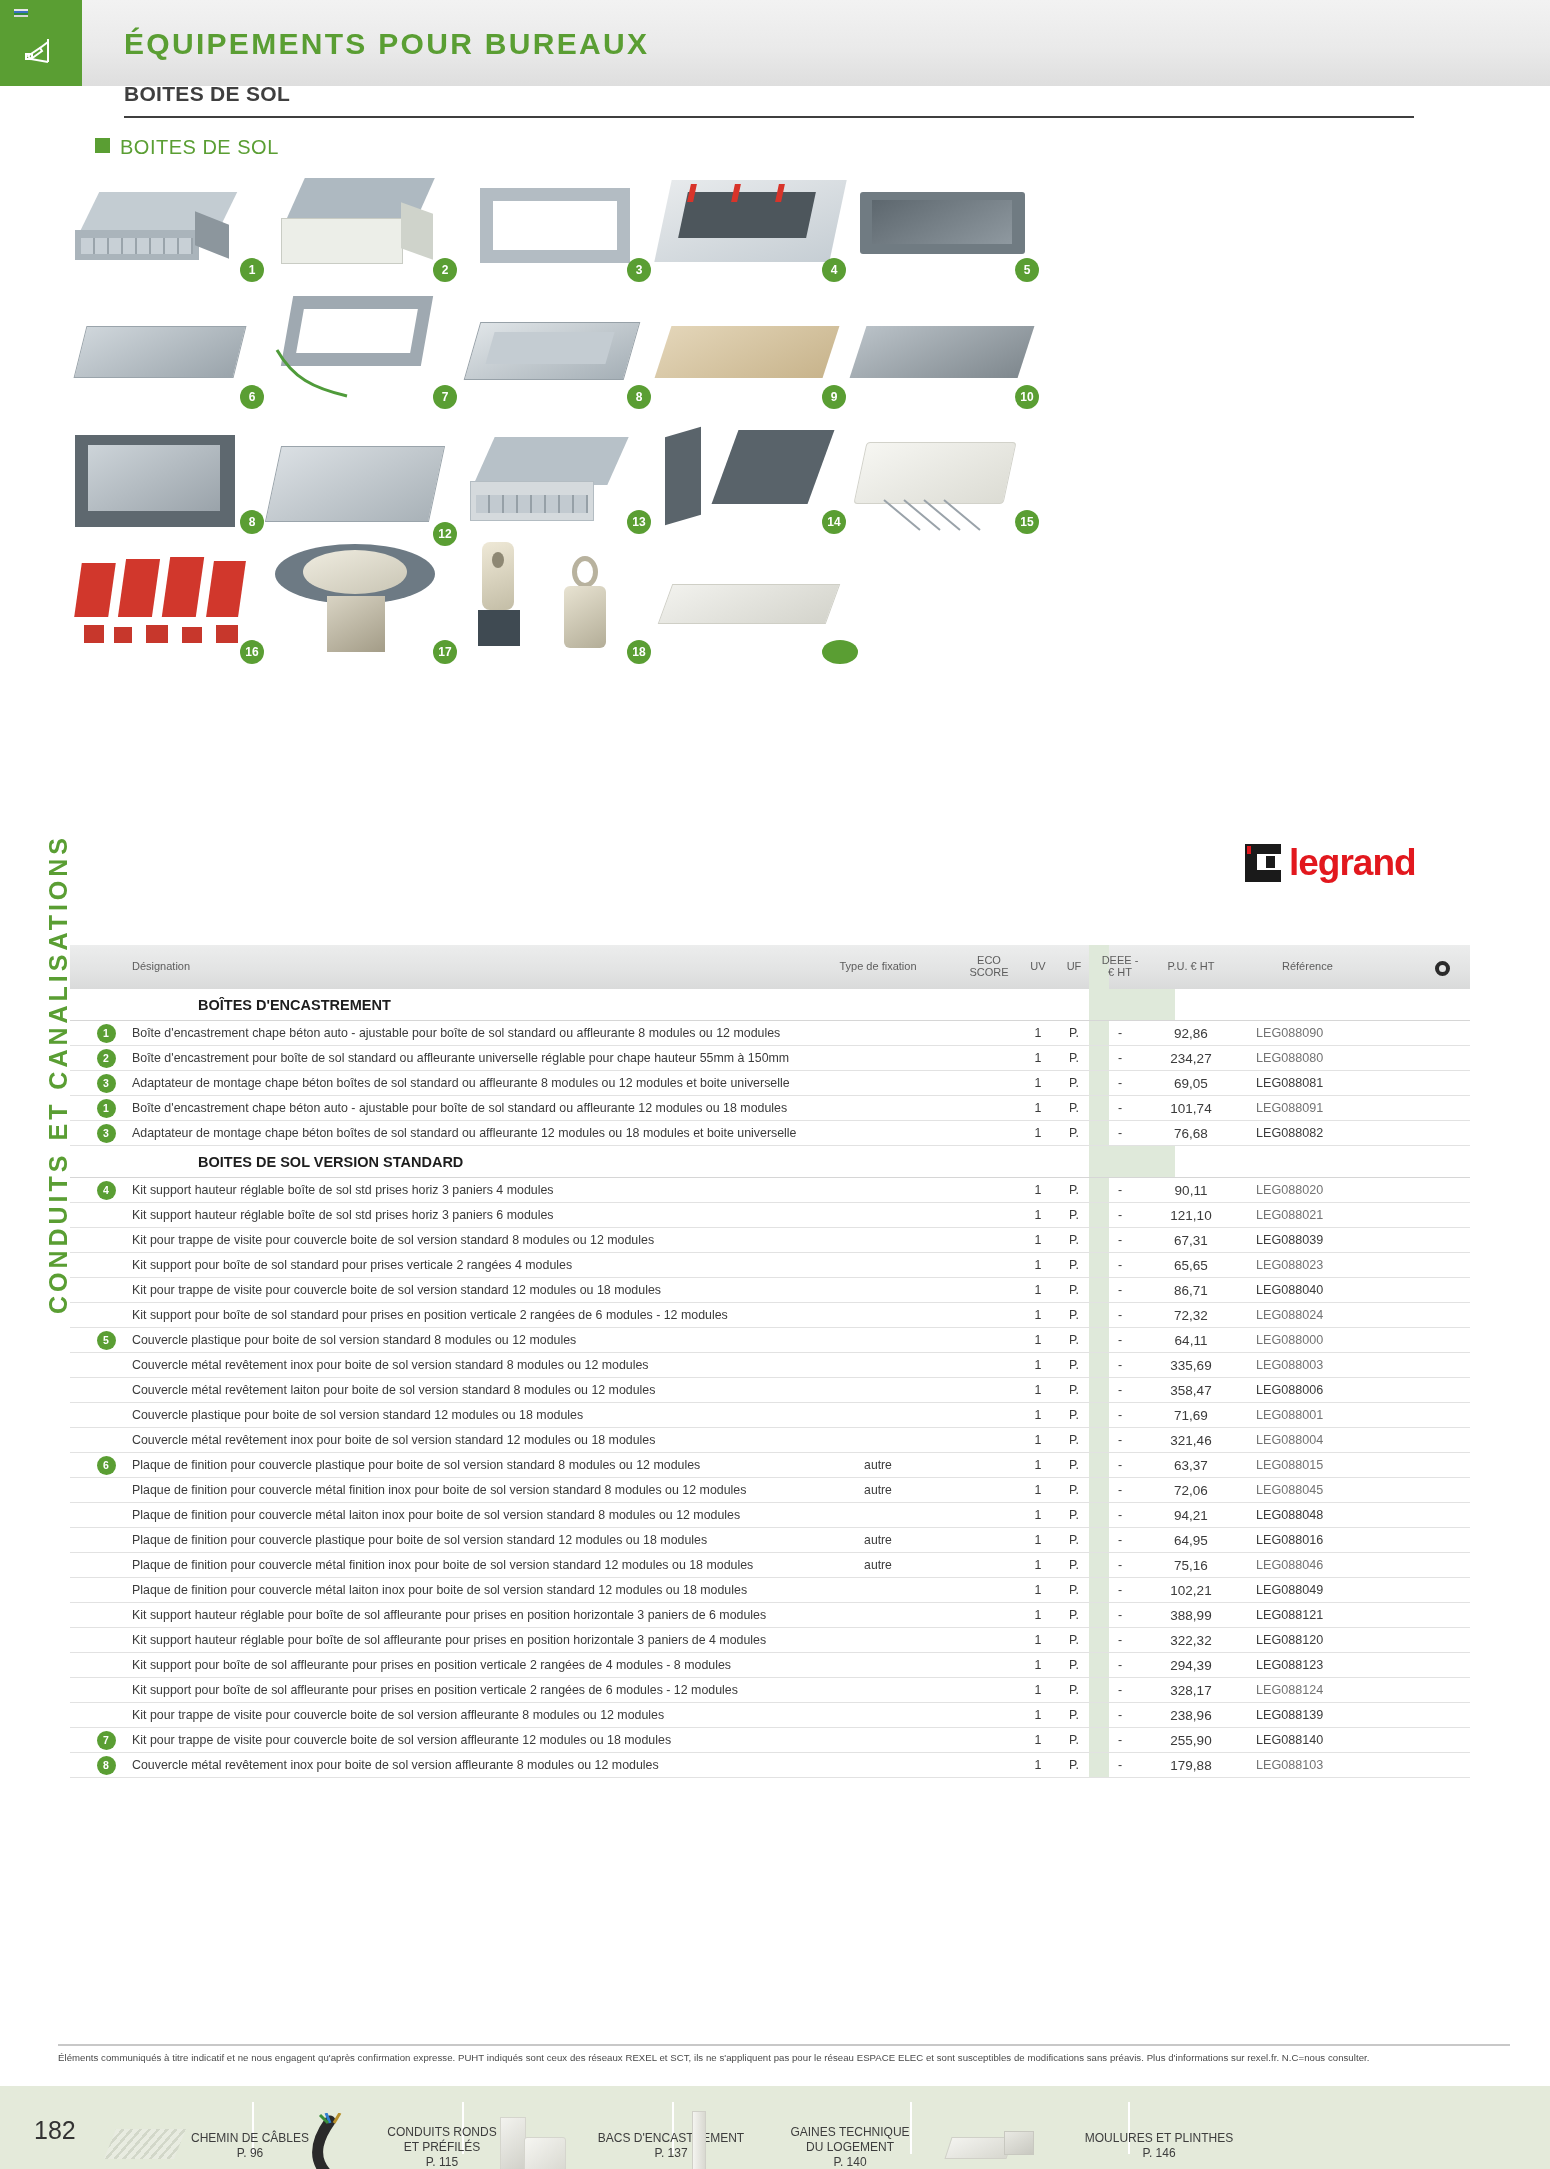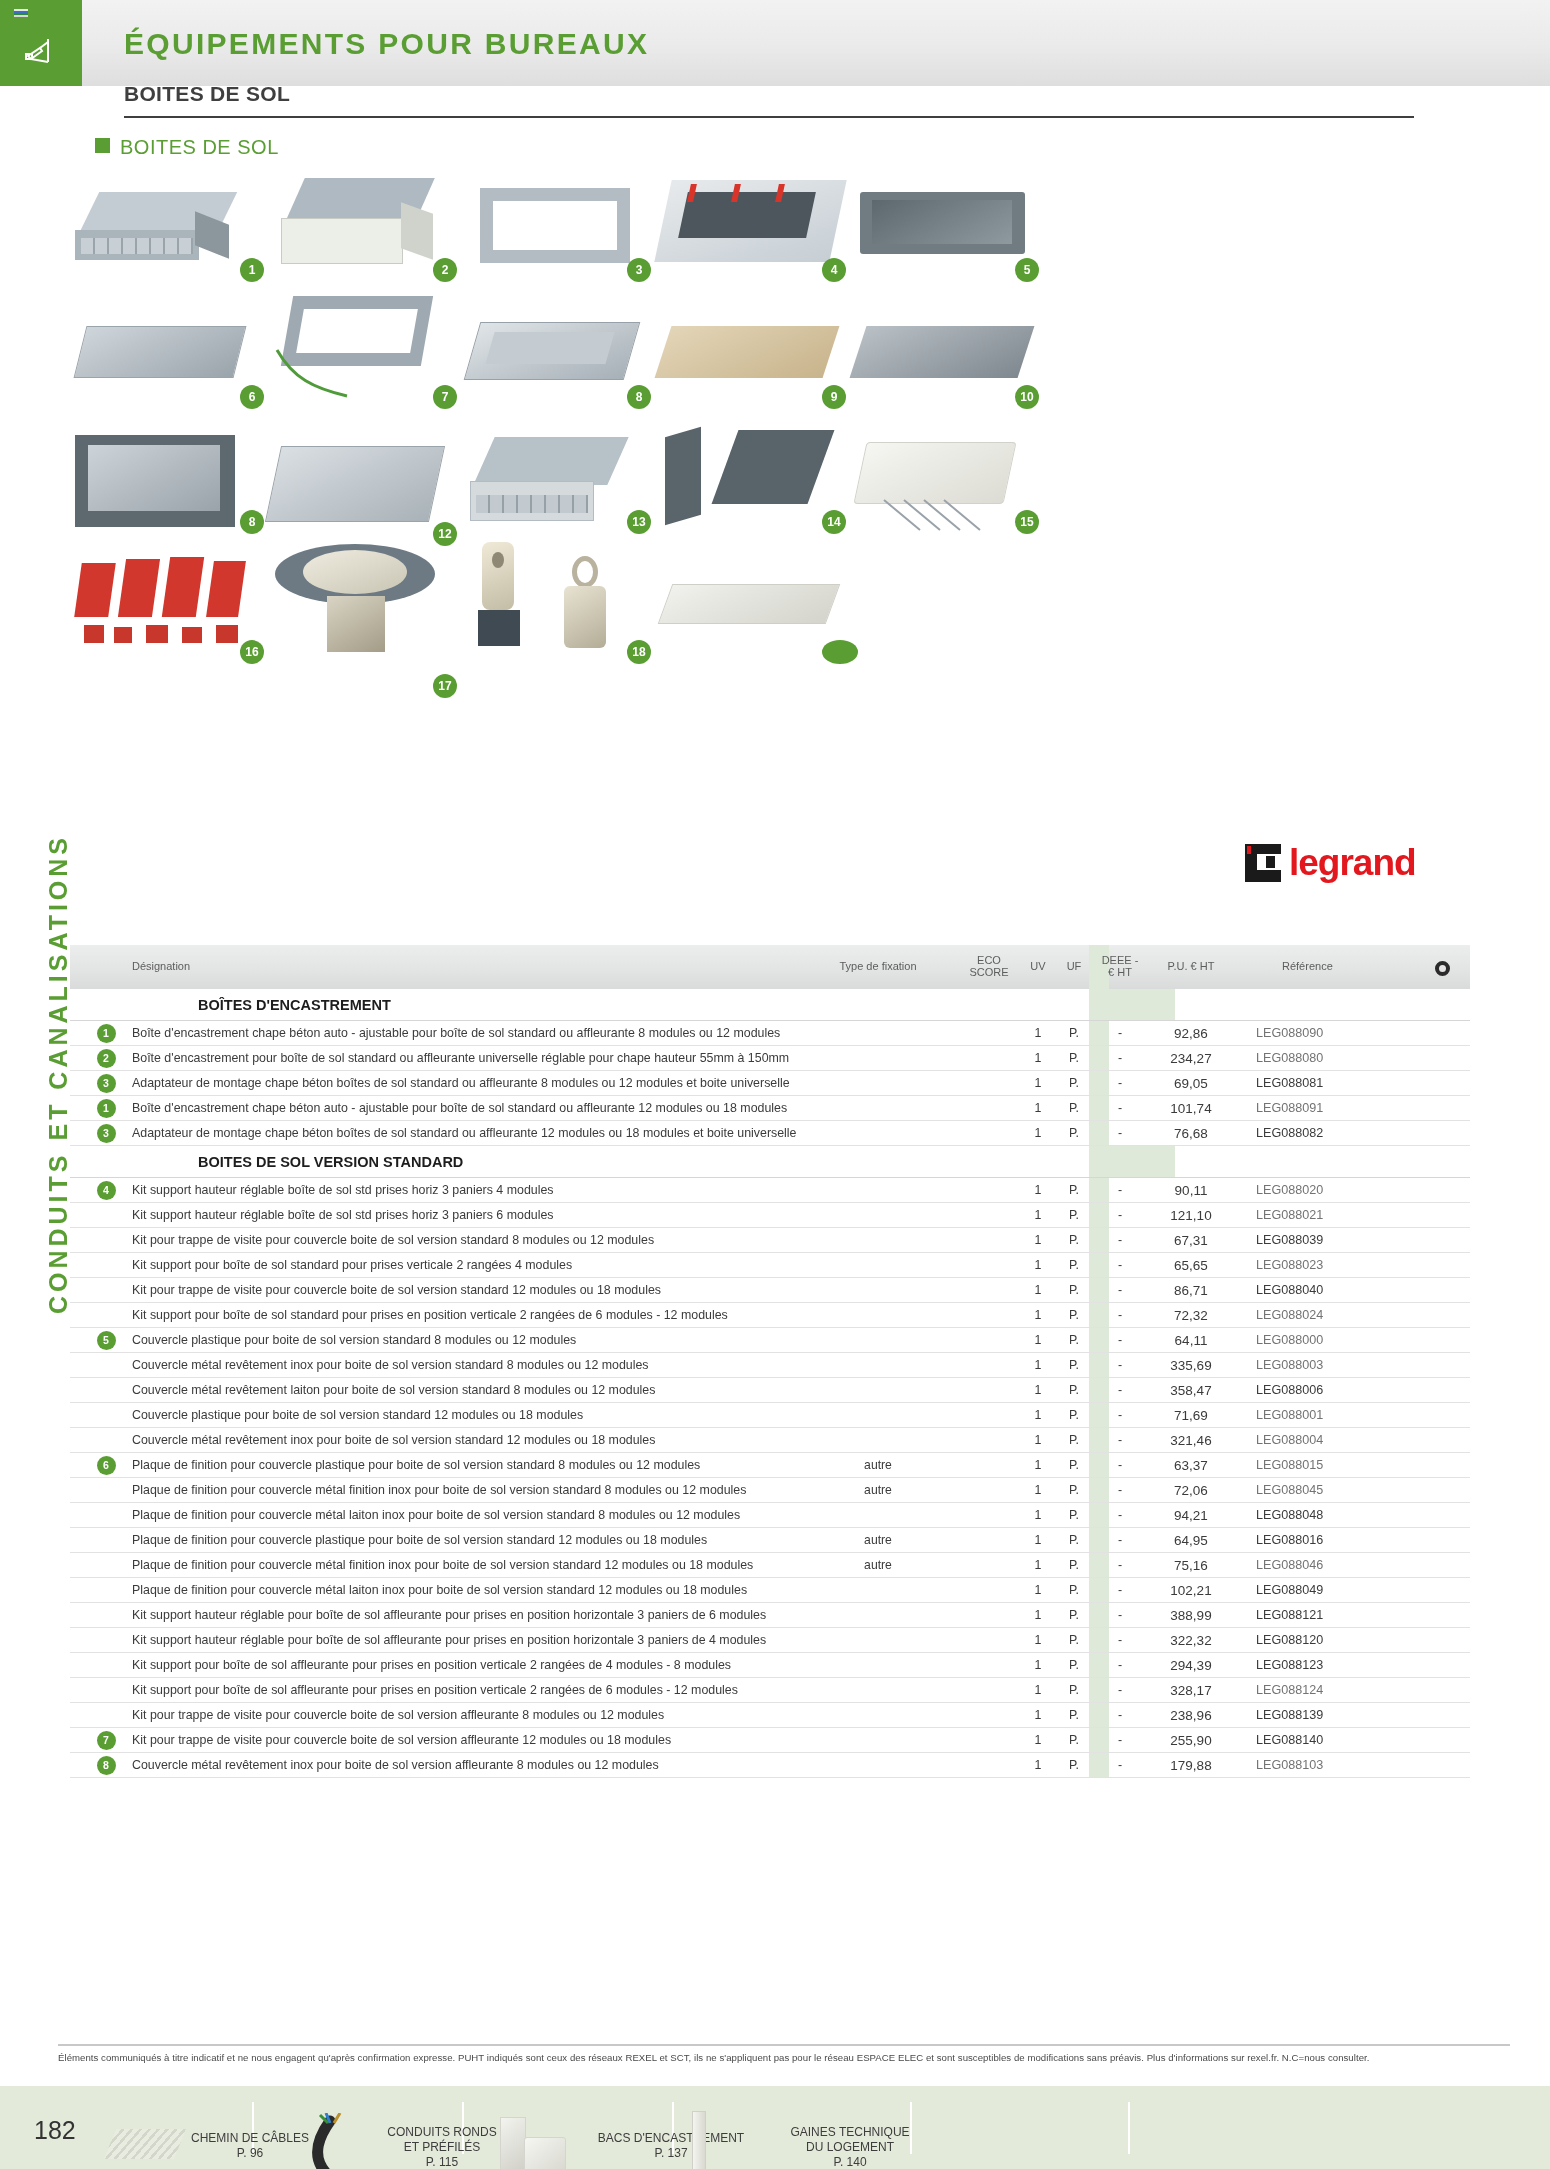--- a/index.html
+++ b/index.html
@@ -306,21 +306,21 @@
       <div style="position:absolute;left:112px;top:72px;width:20px;height:16px;background:#c7372c;"></div>
       <div style="position:absolute;left:146px;top:70px;width:22px;height:18px;background:#c7372c;"></div>
     </div>
     <div class="badge" style="left:170px;top:470px;">16</div>
 
     <div class="ph" style="left:195px;top:370px;width:190px;height:130px;">
       <div style="position:absolute;left:10px;top:4px;width:160px;height:60px;border-radius:50%;background:#6d7a84;"></div>
       <div style="position:absolute;left:38px;top:10px;width:104px;height:44px;border-radius:50%;background:linear-gradient(160deg,#efece0,#c9c5b4);"></div>
       <div style="position:absolute;left:62px;top:56px;width:58px;height:56px;background:linear-gradient(150deg,#d9d4c4,#a39c87);"></div>
     </div>
-    <div class="badge" style="left:363px;top:470px;margin-top:34px;">17</div>
+    <div class="badge" style="left:363px;top:470px;">17</div>
 
     <div class="ph" style="left:390px;top:368px;width:190px;height:132px;">
       <div style="position:absolute;left:22px;top:4px;width:32px;height:68px;border-radius:8px;background:linear-gradient(160deg,#efe9d7,#c3bda6);"></div>
       <div style="position:absolute;left:32px;top:14px;width:12px;height:16px;border-radius:50%;background:#8e8874;"></div>
       <div style="position:absolute;left:18px;top:72px;width:42px;height:36px;background:#3f4a52;"></div>
       <div style="position:absolute;left:112px;top:18px;width:26px;height:32px;border-radius:50%;border:5px solid #b8b29e;"></div>
       <div style="position:absolute;left:104px;top:48px;width:42px;height:62px;border-radius:6px;background:linear-gradient(150deg,#e8e3d2,#b3ad97);"></div>
     </div>
     <div class="badge" style="left:557px;top:470px;">18</div>
 
@@ -800,14 +800,22 @@
 
     <div class="fitem" style="left:700px;width:210px;">
       <div class="fthumb" style="left:-8px;top:8px;width:14px;height:66px;background:linear-gradient(90deg,#f4f4f0,#d9d9d1);border:1px solid #d0d0c8;"></div>
       <div class="flabel" style="left:40px;top:22px;width:220px;">
         <div>GAINES TECHNIQUE</div>
         <div>DU LOGEMENT</div>
         <div>P. 140</div>
       </div>
     </div>
 
+    <div class="fitem" style="left:960px;width:260px;">
+      <div class="fthumb" style="left:-12px;top:34px;width:62px;height:22px;background:linear-gradient(150deg,#f3f3ef,#d7d7cf);border:1px solid #d0d0c8;transform:skewX(-18deg);"></div>
+      <div class="fthumb" style="left:44px;top:28px;width:30px;height:24px;background:linear-gradient(150deg,#e9e9e3,#c8c8c0);border:1px solid #c8c8c0;"></div>
+      <div class="flabel" style="left:74px;top:28px;width:250px;">
+        <div>MOULURES ET PLINTHES</div>
+        <div>P. 146</div>
+      </div>
+    </div>
   </div>
 </div>
 
 </body></html>

